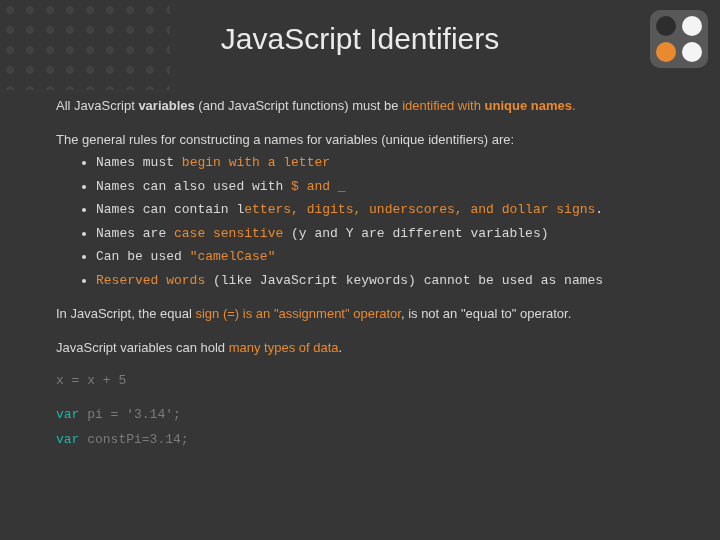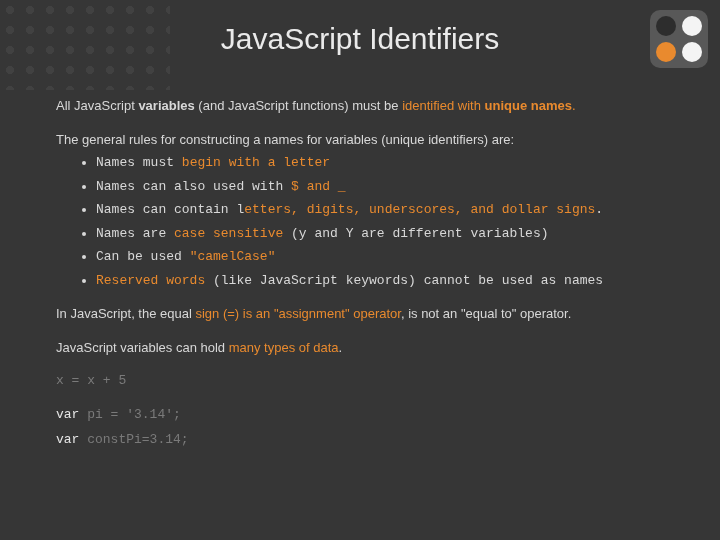--- a/index.html
+++ b/index.html
@@ -63,21 +63,21 @@
   .hl { color: #e98a2e; }
   ul { list-style: disc; padding-left: 40px; margin-bottom: 14px; margin-top:-10px; }
   li { margin-bottom: 4px; color:#d8d8d8;font-family:Liberation Mono, monospace; }
   li::marker { color: #d8d8d8; }
   .code {
     font-family: "Courier New", monospace;
     font-size: 13px;
     color: #7a7a7a;
     margin-bottom: 14px;
   }
-  .code .kw { color: #e5e5e5; }
+  .code .kw { color: #14b8a6; }
 </style>
 </head>
 <body>
 
 <div class="bg-dots"></div>
 
 <div class="logo">
   <div class="c dark"></div>
   <div class="c light"></div>
   <div class="c orange"></div>

